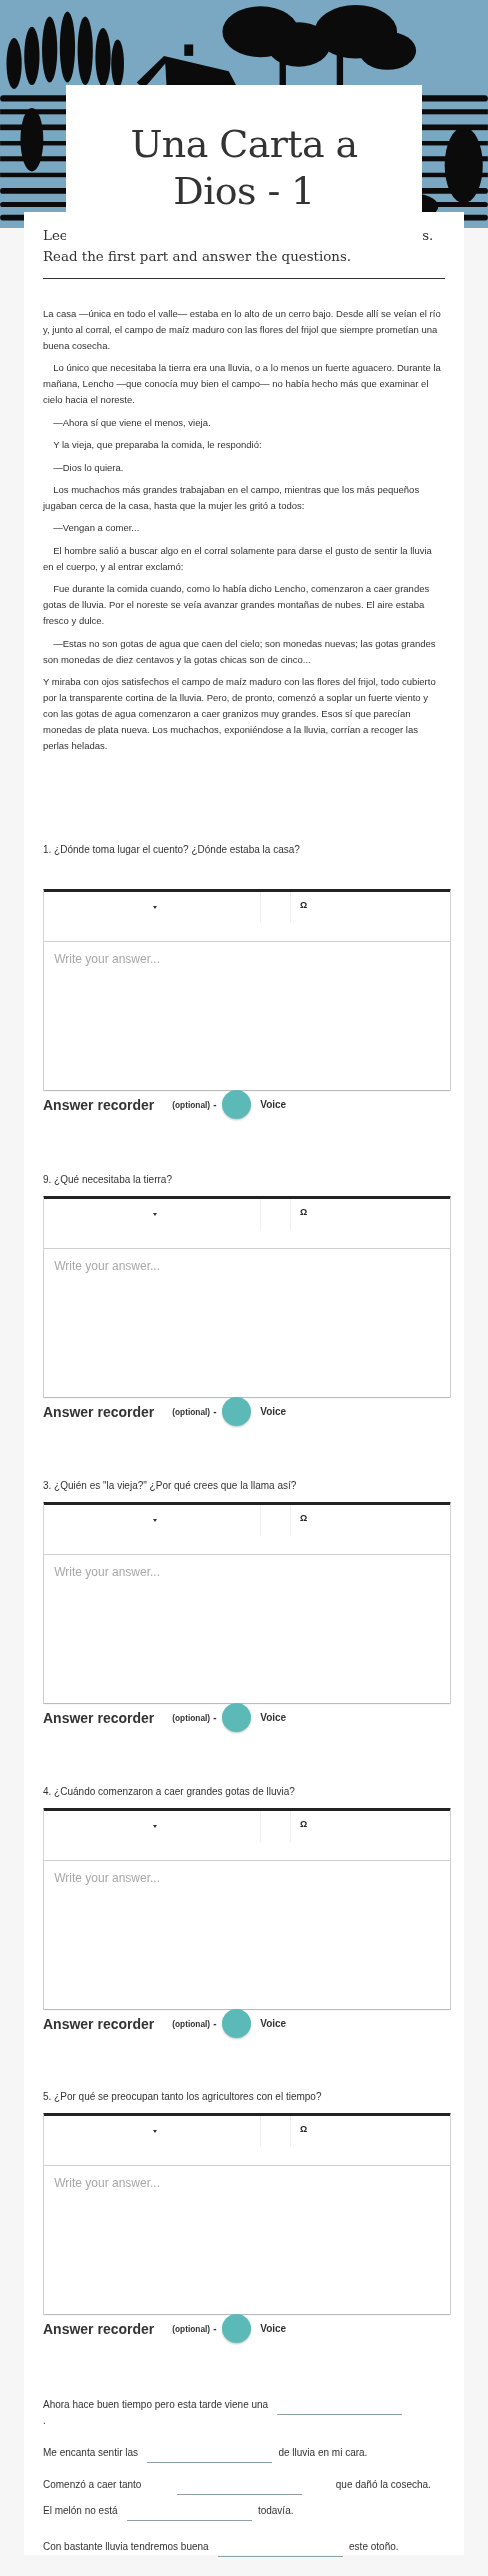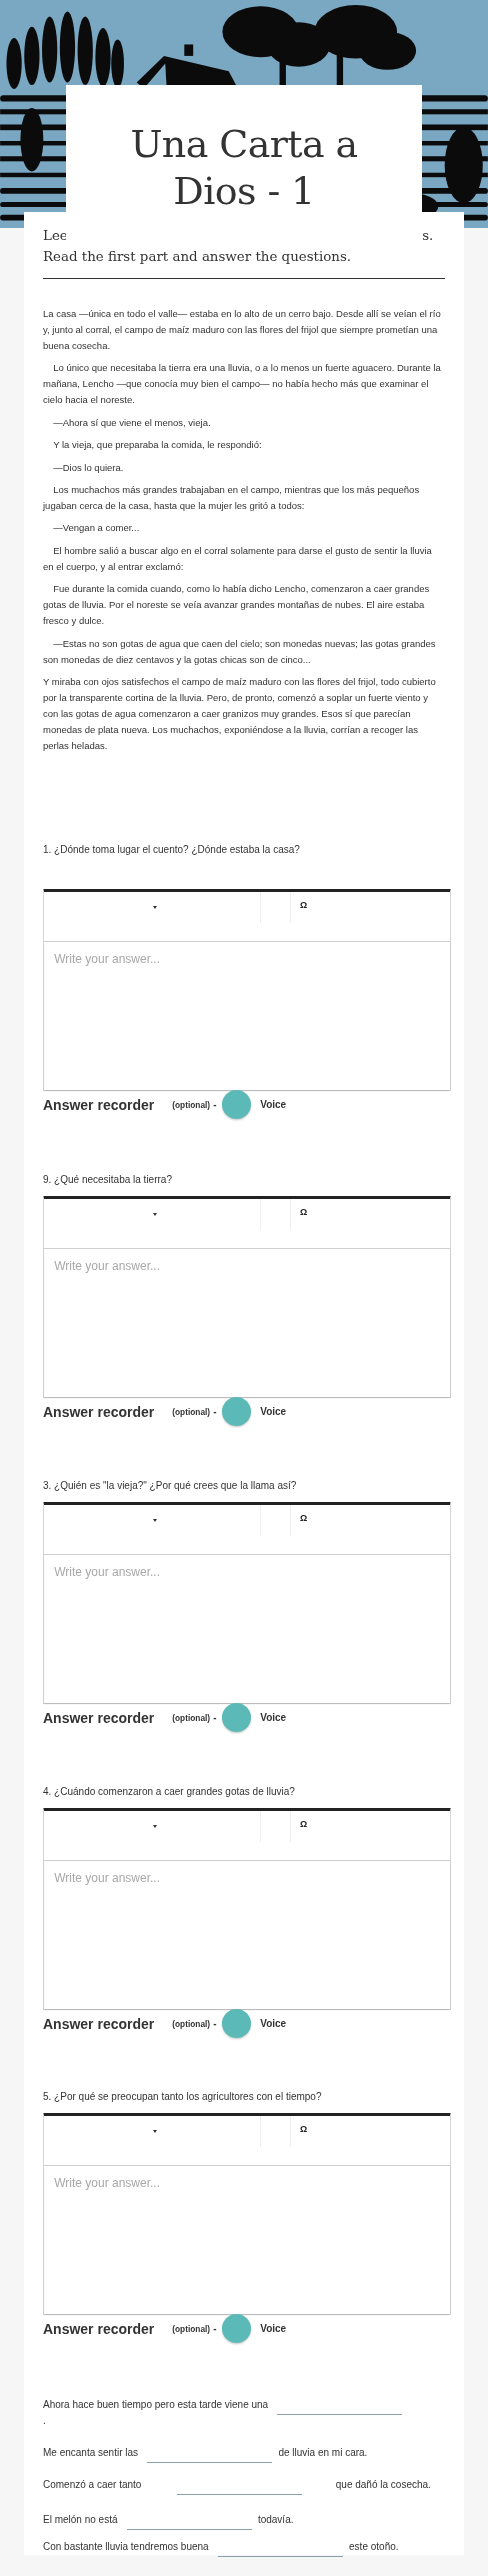--- a/index.html
+++ b/index.html
@@ -257,21 +257,21 @@
     <div class="fill-line" style="top:48px;justify-content:space-between;">
       <span>Me encanta sentir las</span>
       <input class="blank" style="">
       <span>de lluvia en mi cara.</span>
     </div>
     <div class="fill-line" style="top:80px;gap:27px;">
       <span>Comenzó a caer tanto</span>
       <input class="blank" style="">
       <span>que dañó la cosecha.</span>
     </div>
-    <div class="fill-line" style="top:115px;justify-content:space-between;">
+    <div class="fill-line" style="top:106px;justify-content:space-between;">
       <span>El melón no está</span>
       <input class="blank" style="">
       <span>todavía.</span>
     </div>
     <div class="fill-line" style="top:142px;">
       <span>Con bastante lluvia tendremos buena</span>
       <input class="blank" style="">
       <span>este otoño.</span>
     </div>
   </div>

